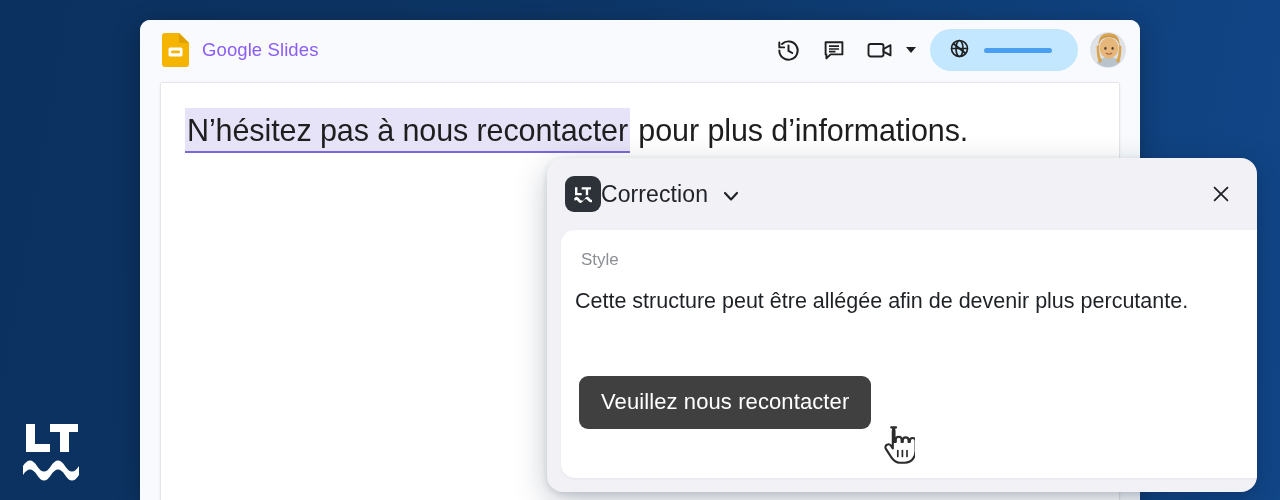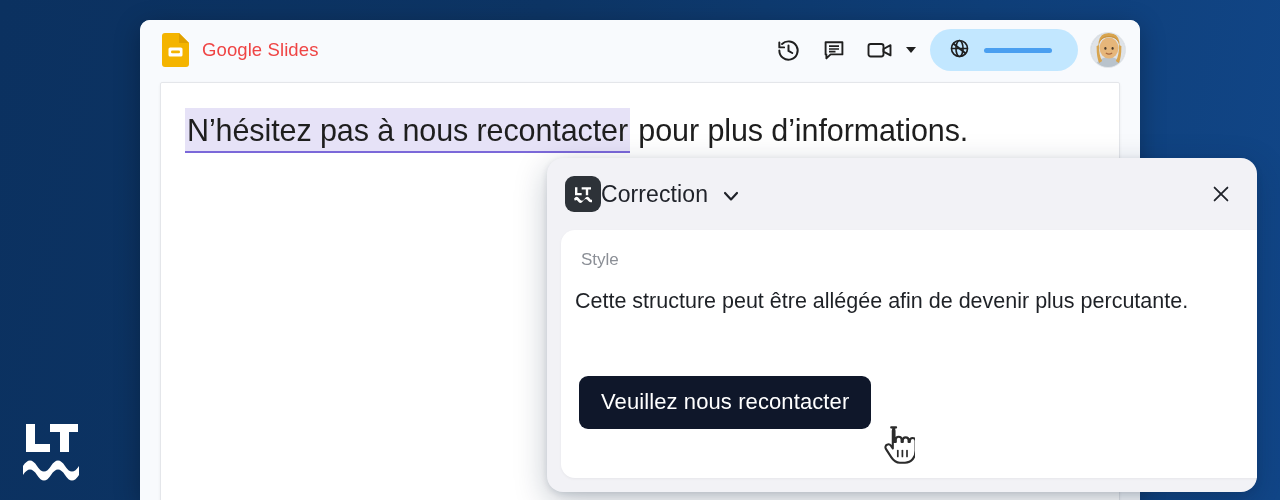--- a/index.html
+++ b/index.html
@@ -36,21 +36,21 @@
     display: flex; align-items: center;
     padding: 0 14px 0 22px;
   }
   .brand { display: flex; align-items: center; gap: 13px; }
   .slides-icon {
     width: 27px; height: 34px;
     position: relative;
     flex: none;
   }
   .brand-title {
-    font-size: 18.5px; color: #ef4444; letter-spacing: .1px;
+    font-size: 18.5px; color: #8b5cf6; letter-spacing: .1px;
   }
 
   .header-tools {
     margin-left: auto;
     display: flex; align-items: center; gap: 0px;
   }
   .tool-btn {
     width: 46px; height: 44px;
     display: flex; align-items: center; justify-content: center;
     border-radius: 50%;
@@ -169,21 +169,21 @@
   }
   .explain {
     padding: 14px 26px 0 14px;
     font-size: 21.5px;
     line-height: 1.38;
     color: #1e2126;
   }
   .suggest-btn {
     position: absolute;
     left: 18px; top: 146px;
-    background: #0f172a;
+    background: #404040;
     color: #ffffff;
     border: none;
     border-radius: 9px;
     font-size: 22px;
     font-family: "Liberation Sans", sans-serif;
     padding: 13px 22px 14px 22px;
     letter-spacing: .1px;
   }
 
   

